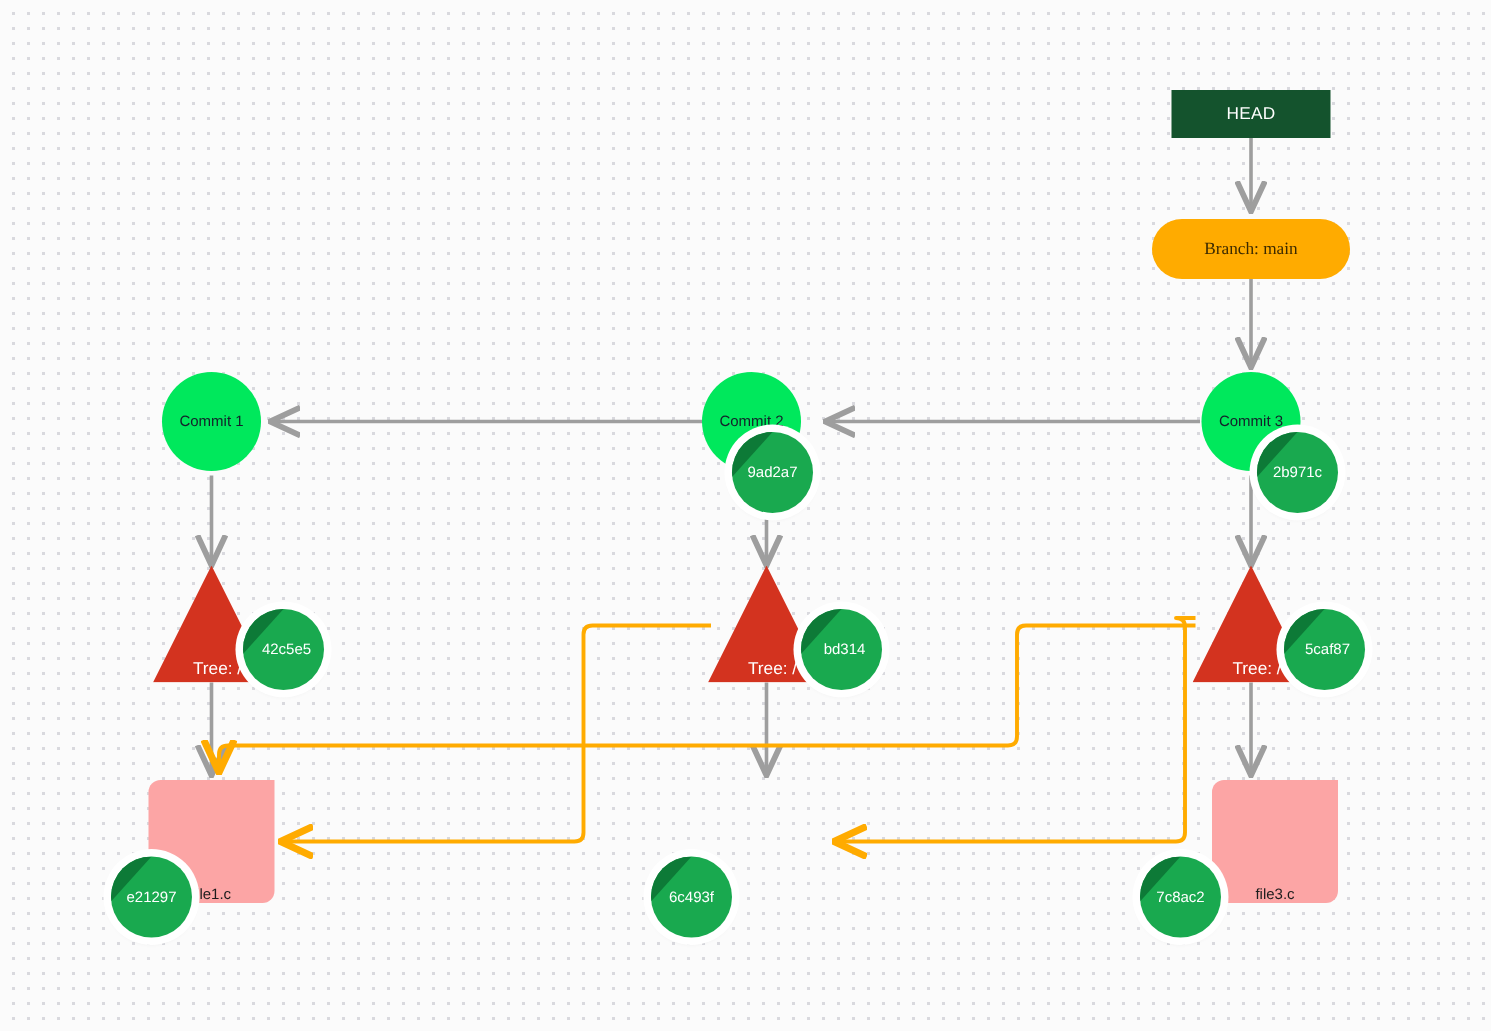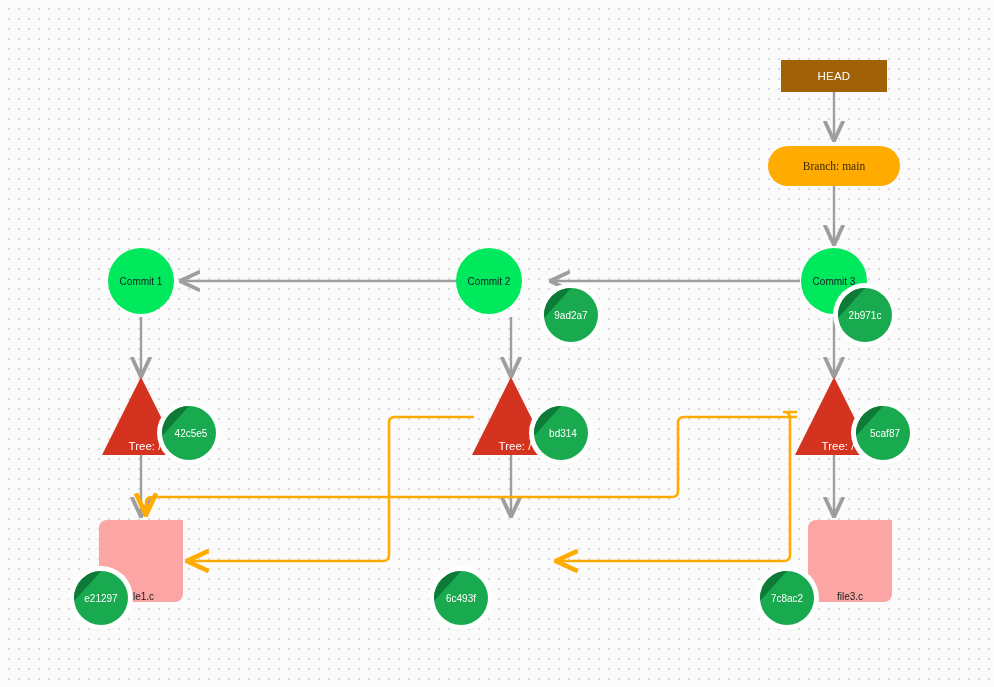--- a/index.html
+++ b/index.html
@@ -14,21 +14,21 @@
     position:relative;
   }
   #canvas{position:absolute;inset:0;width:994px;height:687px;}
   .edges{position:absolute;left:0;top:0;width:994px;height:687px;pointer-events:none;}
 
   .node{position:absolute;box-sizing:border-box;}
 
   
   .head-node{
     width:106px;height:32px;left:781px;top:60px;
-    background:#a16207;color:#ffffff;
+    background:#14532d;color:#ffffff;
     display:flex;align-items:center;justify-content:center;
     font-size:11.5px;letter-spacing:.2px;
   }
   
   .branch-node{
     width:132px;height:40px;left:768px;top:146px;
     background:#ffab00;color:#3b2a00;border-radius:20px;
     display:flex;align-items:center;justify-content:center;
     font-size:11.5px;
     font-family:Liberation Serif, serif;
@@ -128,24 +128,24 @@
   </div>
 
   <div class="node branch-node">
     <span>Branch: main</span>
   </div>
 
   <div class="node commit-node" style="left:108px;top:248px;">
     <span>Commit 1</span>
   </div>
 
-  <div class="node commit-node" style="left:456px;top:248px;">
+  <div class="node commit-node" style="left:468px;top:248px;">
     <span>Commit 2</span>
   </div>
-  <div class="badge" style="left:544px;top:288px;text-align:center;">
+  <div class="badge" style="left:488px;top:288px;text-align:center;">
     <span class="fold"></span>
     <span class="bt">9ad2a7</span>
   </div>
 
   <div class="node commit-node" style="left:801px;top:248px;">
     <span>Commit 3</span>
   </div>
   <div class="badge" style="left:838px;top:288px;">
     <span class="fold"></span>
     <span class="bt">2b971c</span>

